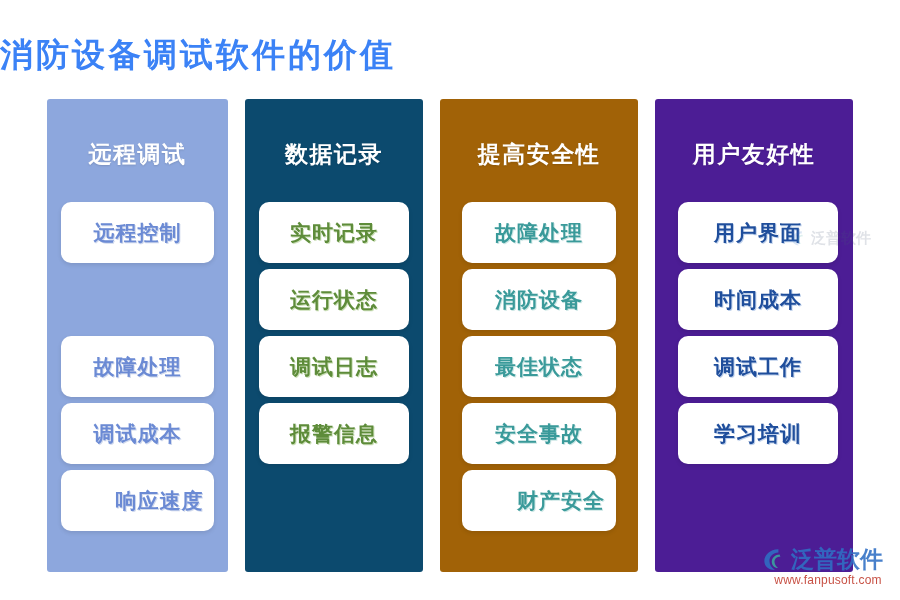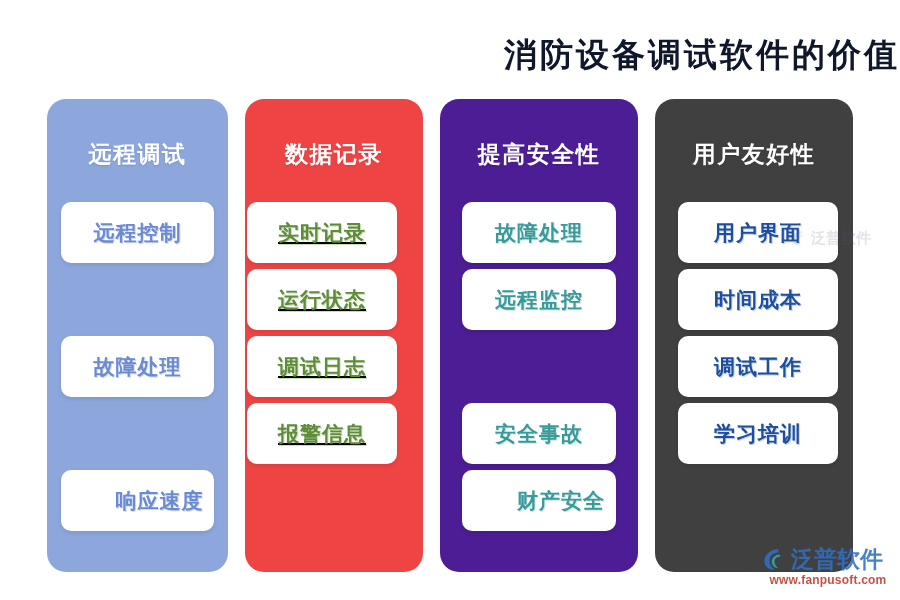--- a/index.html
+++ b/index.html
@@ -21,49 +21,49 @@
     width: 900px;
     height: 600px;
   }
 
   
   #page-title {
     position: absolute;
     left: 0;
     top: 33px;
     width: 900px;
-    text-align: right;
+    text-align: left;
     font-size: 33px;
     font-weight: bold;
-    color: #0f172a;
+    color: #3b82f6;
     letter-spacing: 3px;
     line-height: 44px;
     white-space: nowrap;
   }
 
   
   #columns {
     position: absolute;
     left: 0;
     top: 0;
     width: 900px;
     height: 600px;
   }
 
   .column {
     position: absolute;
     top: 99px;
     height: 473px;
-    border-radius: 19px;
+    border-radius: 3px;
     box-sizing: border-box;
   }
   .column.col-0 { left: 47px;  width: 181px; background: #8da7dd; }
-  .column.col-1 { left: 245px; width: 178px; background: #ef4444; }
-  .column.col-2 { left: 440px; width: 198px; background: #4c1d95; }
-  .column.col-3 { left: 655px; width: 198px; background: #404040; }
+  .column.col-1 { left: 245px; width: 178px; background: #0c4a6e; }
+  .column.col-2 { left: 440px; width: 198px; background: #a16207; }
+  .column.col-3 { left: 655px; width: 198px; background: #4c1d95; }
 
   .column-header {
     position: absolute;
     left: 0;
     top: 40px;
     width: 100%;
     text-align: center;
     color: #ffffff;
     font-size: 23px;
     font-weight: bold;
@@ -86,21 +86,21 @@
     height: 61px;
     border-radius: 10px;
     background: #ffffff;
     box-shadow: 0 2px 4px rgba(0,0,0,0.10);
     display: flex;
     align-items: center;
     justify-content: center;
     box-sizing: border-box;
   }
   .col-0 .card { left: 14px;  right: 14px; width: 153px; }
-  .col-1 .card { left: 2px;  right: 14px; width: 150px; text-decoration: underline; }
+  .col-1 .card { left: 14px;  right: 14px; width: 150px; }
   .col-2 .card { left: 22px;  right: 22px; width: 154px; }
   .col-3 .card { left: 23px;  right: 23px; width: 160px; }
 
   .card.i0 { top: 0px;   }
   .card.i1 { top: 67px;  }
   .card.i2 { top: 134px; }
   .card.i3 { top: 201px; }
   .card.i4 { top: 268px; padding-left: 44px; }
 
   .card-label {
@@ -138,21 +138,21 @@
   #watermark-main .wm-name {
     font-size: 23px;
     font-weight: bold;
     color: #2f6fc4;
     letter-spacing: 0px;
     line-height: 27px;
     white-space: nowrap;
   }
   #watermark-main .wm-url {
     font-size: 12px;
-    font-weight: bold;
+    font-weight: normal;
     color: #c0392b;
     letter-spacing: 0.2px;
     line-height: 15px;
     text-align: center;
     white-space: nowrap;
     font-family: "Liberation Sans", sans-serif;
   }
 
   #watermark-ghost {
     position: absolute;
@@ -189,20 +189,23 @@
 
     <div class="column col-0">
       <div class="column-header">远程调试</div>
       <div class="card-list">
         <div class="card i0">
           <span class="card-label">远程控制</span>
         </div>
         <div class="card i2">
           <span class="card-label">故障处理</span>
         </div>
+        <div class="card i3">
+          <span class="card-label">调试成本</span>
+        </div>
         <div class="card i4">
           <span class="card-label">响应速度</span>
         </div>
       </div>
     </div>
 
     <div class="column col-1">
       <div class="column-header">数据记录</div>
       <div class="card-list">
         <div class="card i0">
@@ -220,21 +223,24 @@
       </div>
     </div>
 
     <div class="column col-2">
       <div class="column-header">提高安全性</div>
       <div class="card-list">
         <div class="card i0">
           <span class="card-label">故障处理</span>
         </div>
         <div class="card i1">
-          <span class="card-label">远程监控</span>
+          <span class="card-label">消防设备</span>
+        </div>
+        <div class="card i2">
+          <span class="card-label">最佳状态</span>
         </div>
         <div class="card i3">
           <span class="card-label">安全事故</span>
         </div>
         <div class="card i4">
           <span class="card-label">财产安全</span>
         </div>
       </div>
     </div>
 

